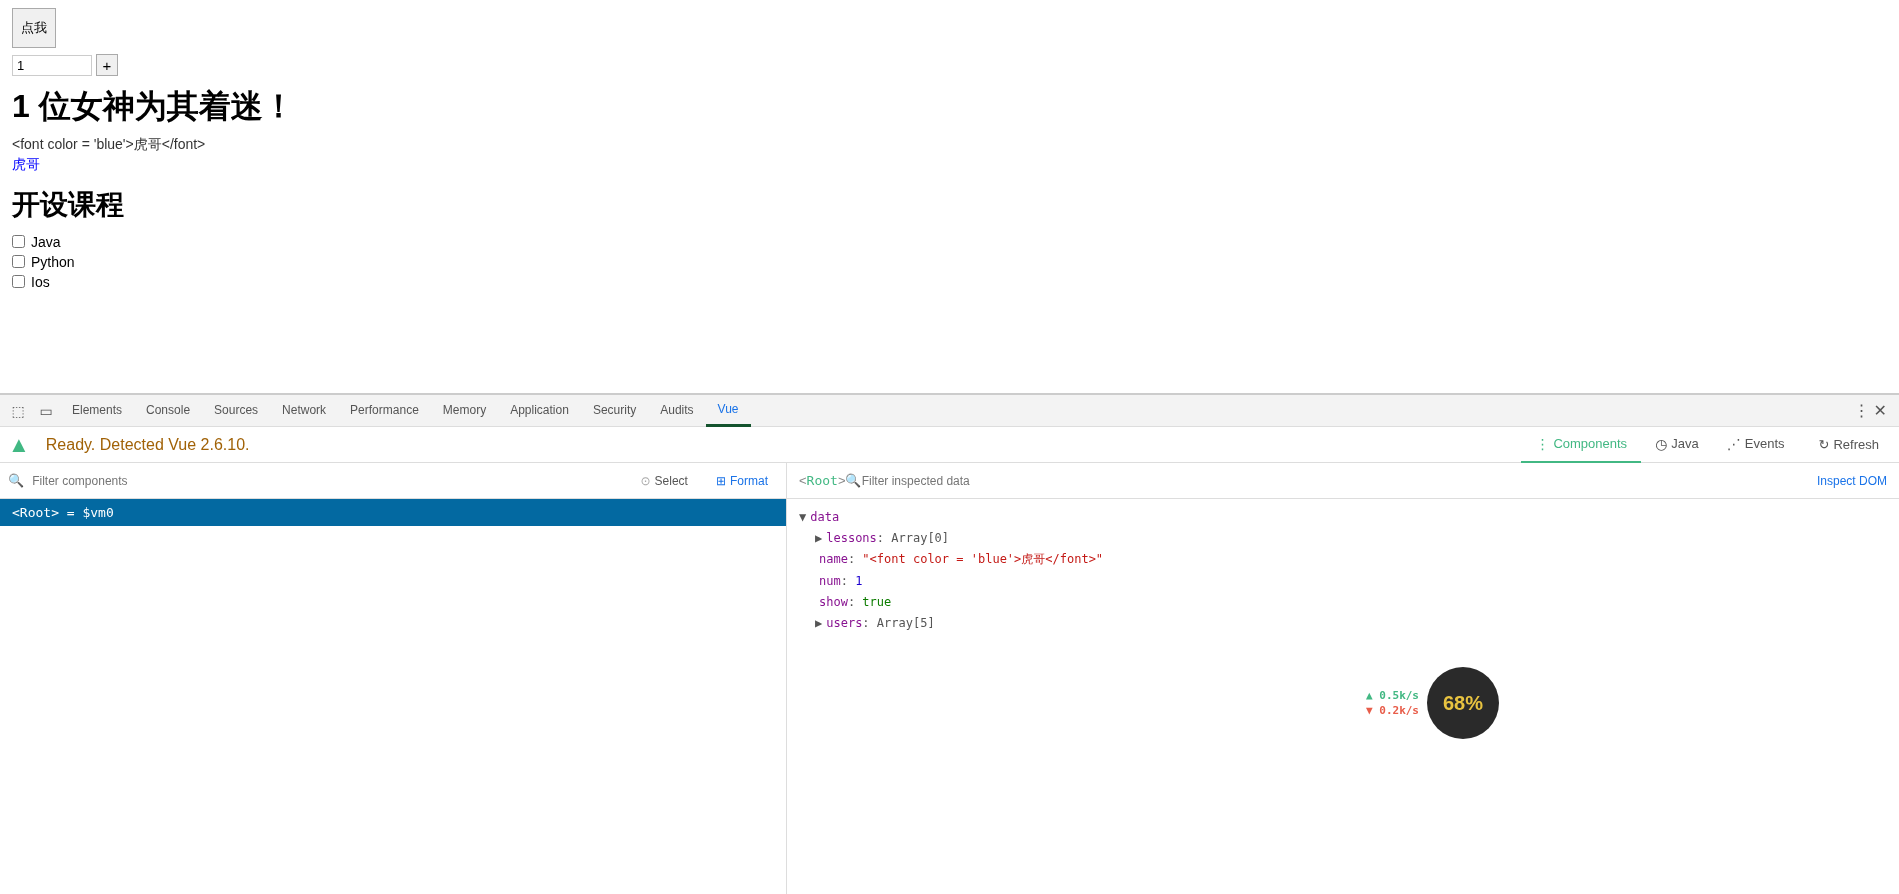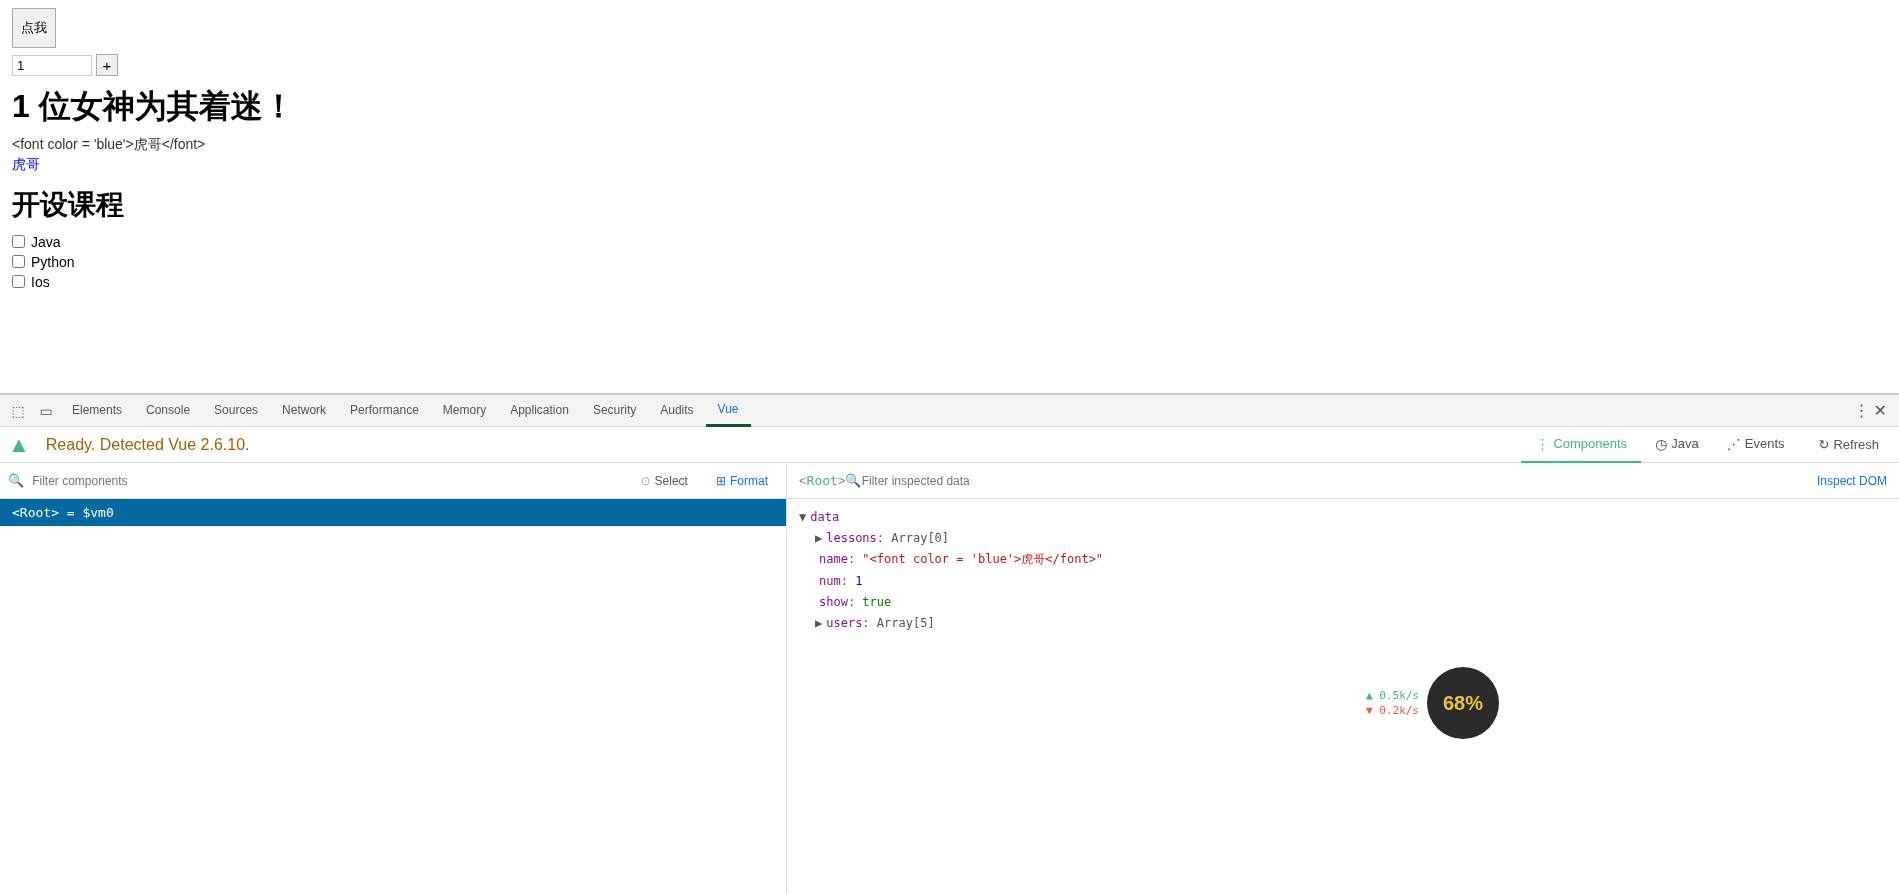--- a/index.html
+++ b/index.html
@@ -528,20 +528,20 @@
             <span class="val-array">Array[5]</span>
           </div>
         </div>
       </div>
 
     </div>
   </div>
 </div>
 
 <div style="position:fixed; bottom: 155px; right: 400px; display:flex; align-items:center; gap:8px;">
-  <div style="font-size:11px; font-family:monospace; display:flex; flex-direction:column; gap:2px;">
+  <div style="font-size:11px; font-family:monospace; display:flex; flex-direction:column; gap:2px;font-weight:bold;">
     <span style="color:#42b883;">▲ 0.5k/s</span>
     <span style="color:#e85d4a;">▼ 0.2k/s</span>
   </div>
   <div style="width:72px;height:72px;background:#2a2a2a;border-radius:50%;display:flex;flex-direction:column;align-items:center;justify-content:center;">
     <span style="font-size:20px;font-weight:bold;color:#e8c340;">68%</span>
   </div>
 </div>
 
 </body></html>

